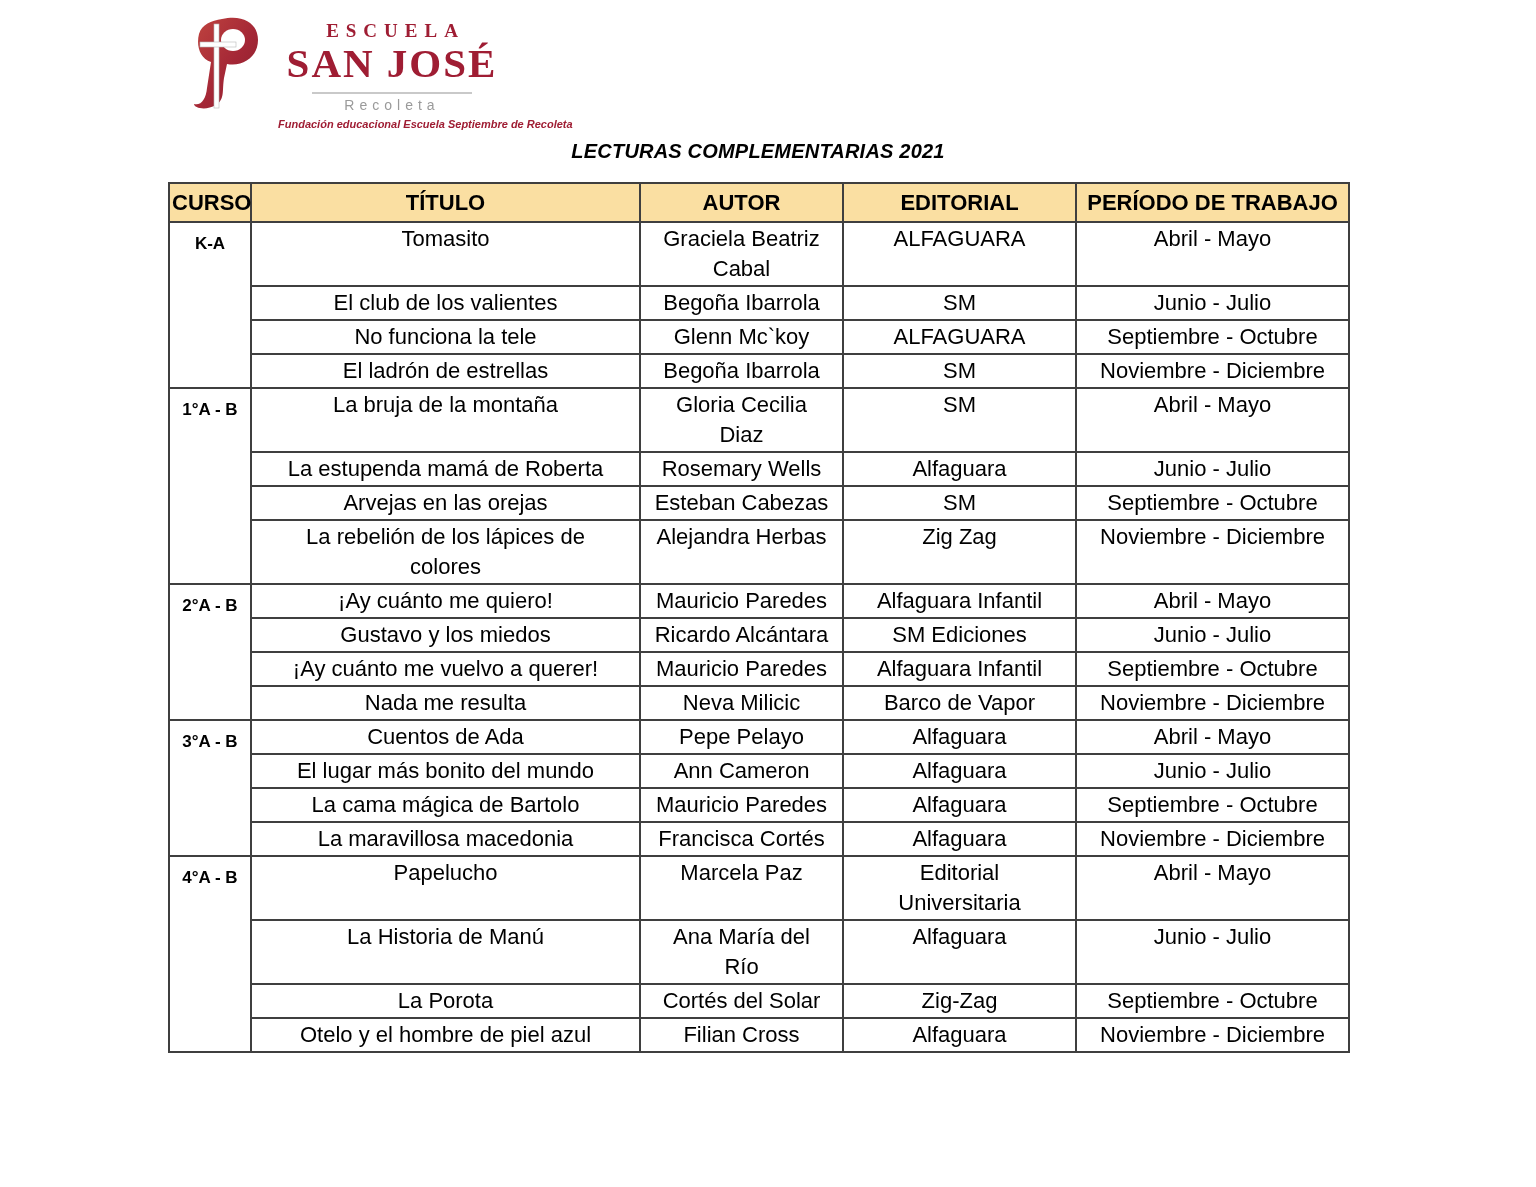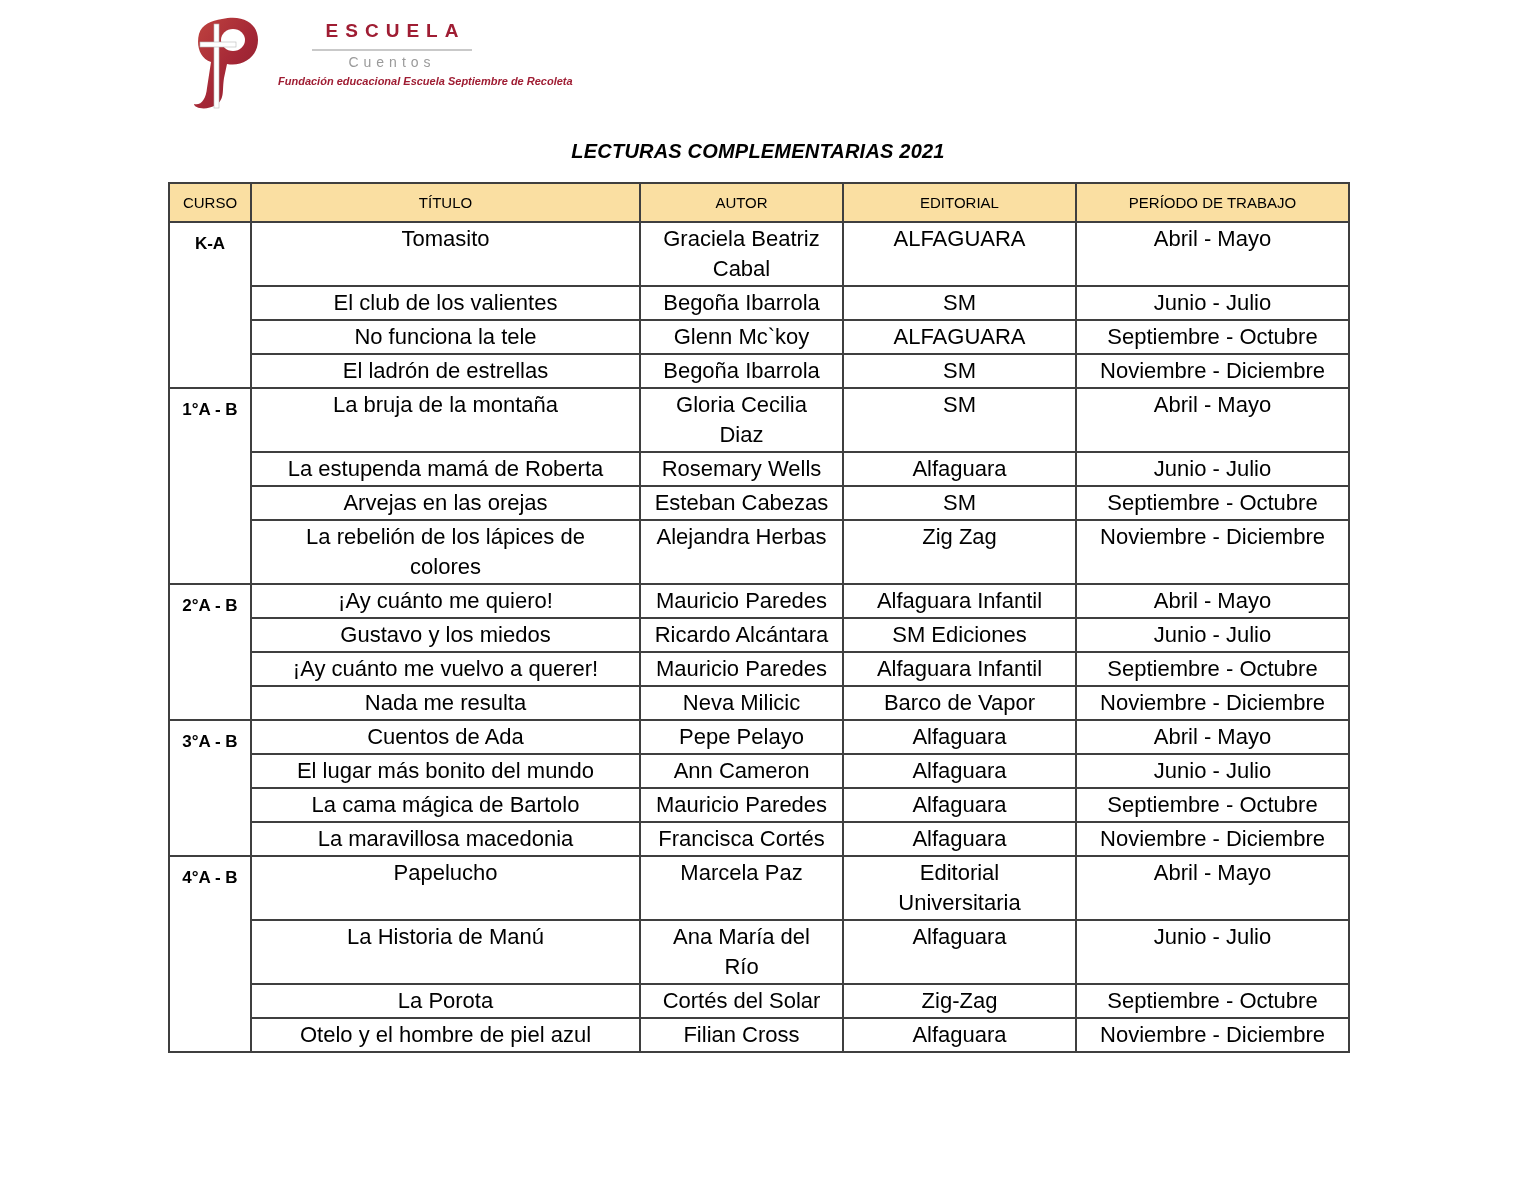--- a/index.html
+++ b/index.html
@@ -9,21 +9,21 @@
     font-family:"Liberation Sans", sans-serif;
     color:#000;
   }
   .page { position:relative; width:1536px; height:1187px; background:#fff; overflow:hidden; }
 
   
   .logo { position:absolute; left:186px; top:16px; display:flex; align-items:flex-start; gap:8px; }
   .logo-mark { width:84px; height:96px; flex:0 0 auto; }
   .logo-text { width:228px; text-align:center; color:var(--brand-color,#9f1d33); }
   .logo-escuela {
-    font-family:Liberation Sans, sans-serif; font-weight:bold;
+    font-family:Liberation Serif, serif; font-weight:bold;
     font-size:19px; letter-spacing:7px; margin-top:4px; text-indent:7px;
   }
   .logo-sanjose {
     font-family:"Liberation Serif", serif; font-weight:bold;
     font-size:41px; letter-spacing:2px; line-height:1.02; margin-top:1px;
   }
   .logo-divider { height:2px; background:var(--divider-gray,#c9c9c9); width:160px; margin:7px auto 3px auto; }
   .logo-recoleta { color:var(--recoleta-gray,#9a9a9a); font-size:14px; letter-spacing:5px; }
   .logo-tagline {
     color:var(--brand-color,#9f1d33);
@@ -38,21 +38,21 @@
   }
 
   
   .lect-table {
     position:absolute; left:168px; top:182px; width:1180px;
     border-collapse:collapse; table-layout:fixed;
   }
   .lect-table th, .lect-table td { border:2px solid var(--border-color,#3f3f3f); }
   .lect-table th {
     background:var(--header-bg,#fadfa2);
-    font-size:15px; font-weight:normal; height:39px; padding:1px 2px;
+    font-size:22px; font-weight:bold; height:39px; padding:1px 2px;
     text-align:center; vertical-align:middle;
   }
   .lect-table td {
     font-size:22px; line-height:30px; text-align:center; vertical-align:top;
     padding:1px 4px; white-space:pre-line; overflow:hidden;
   }
   .lect-table td.course {
     font-size:17px; font-weight:bold; line-height:26px; padding-top:8px; white-space:nowrap;
   }
 </style>
@@ -76,22 +76,23 @@
            C15,90 20,83 21,72 L25,46
            C14,42 10,30 13,18 C16,8 25,5 36,3 Z"></path>
 
       <ellipse cx="47" cy="24" rx="12" ry="11" fill="#ffffff"></ellipse>
 
       <rect x="28" y="8" width="5" height="84" fill="#ffffff" stroke="#b9b9b9" stroke-width="0.6"></rect>
       <rect x="14" y="26" width="36" height="5" fill="#ffffff" stroke="#b9b9b9" stroke-width="0.6"></rect>
     </svg>
     <div class="logo-text">
       <div class="logo-escuela">ESCUELA</div>
+      <div class="logo-sanjose">SAN JOSÉ</div>
       <div class="logo-divider"></div>
-      <div class="logo-recoleta">Cuentos</div>
+      <div class="logo-recoleta">Recoleta</div>
       <div class="logo-tagline">Fundación educacional Escuela Septiembre de Recoleta</div>
     </div>
   </div>
 
   <div class="doc-title">LECTURAS COMPLEMENTARIAS 2021</div>
 
   <table class="lect-table">
     <colgroup>
       <col style="width:82px">
       <col style="width:389px">

